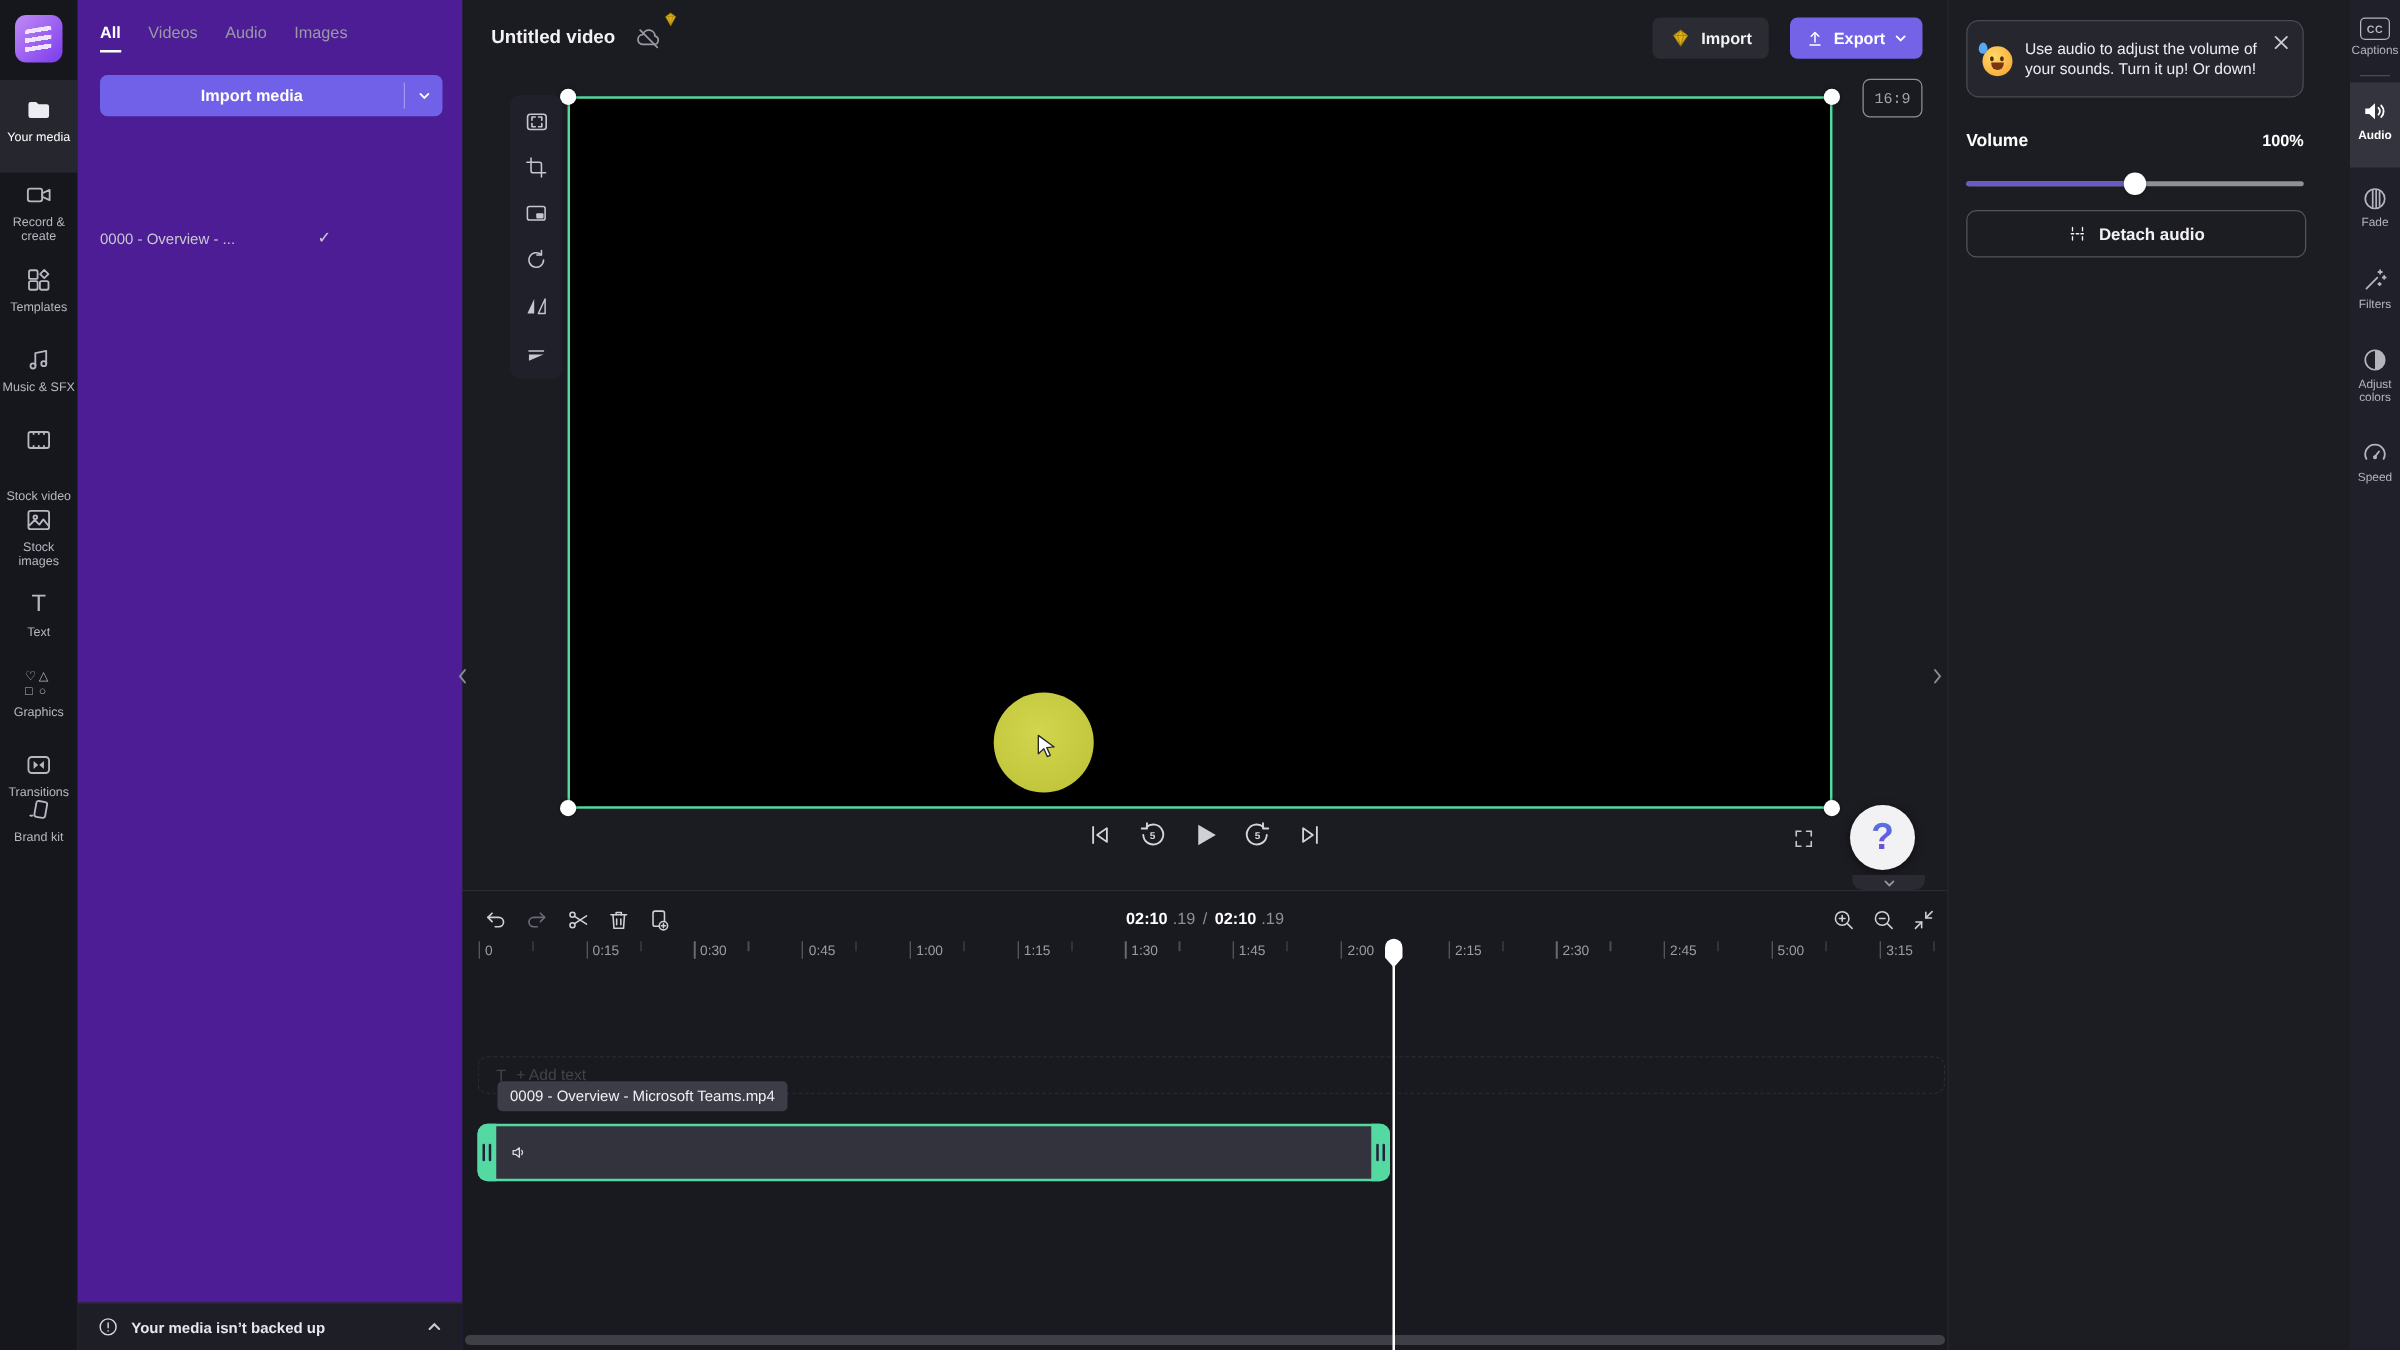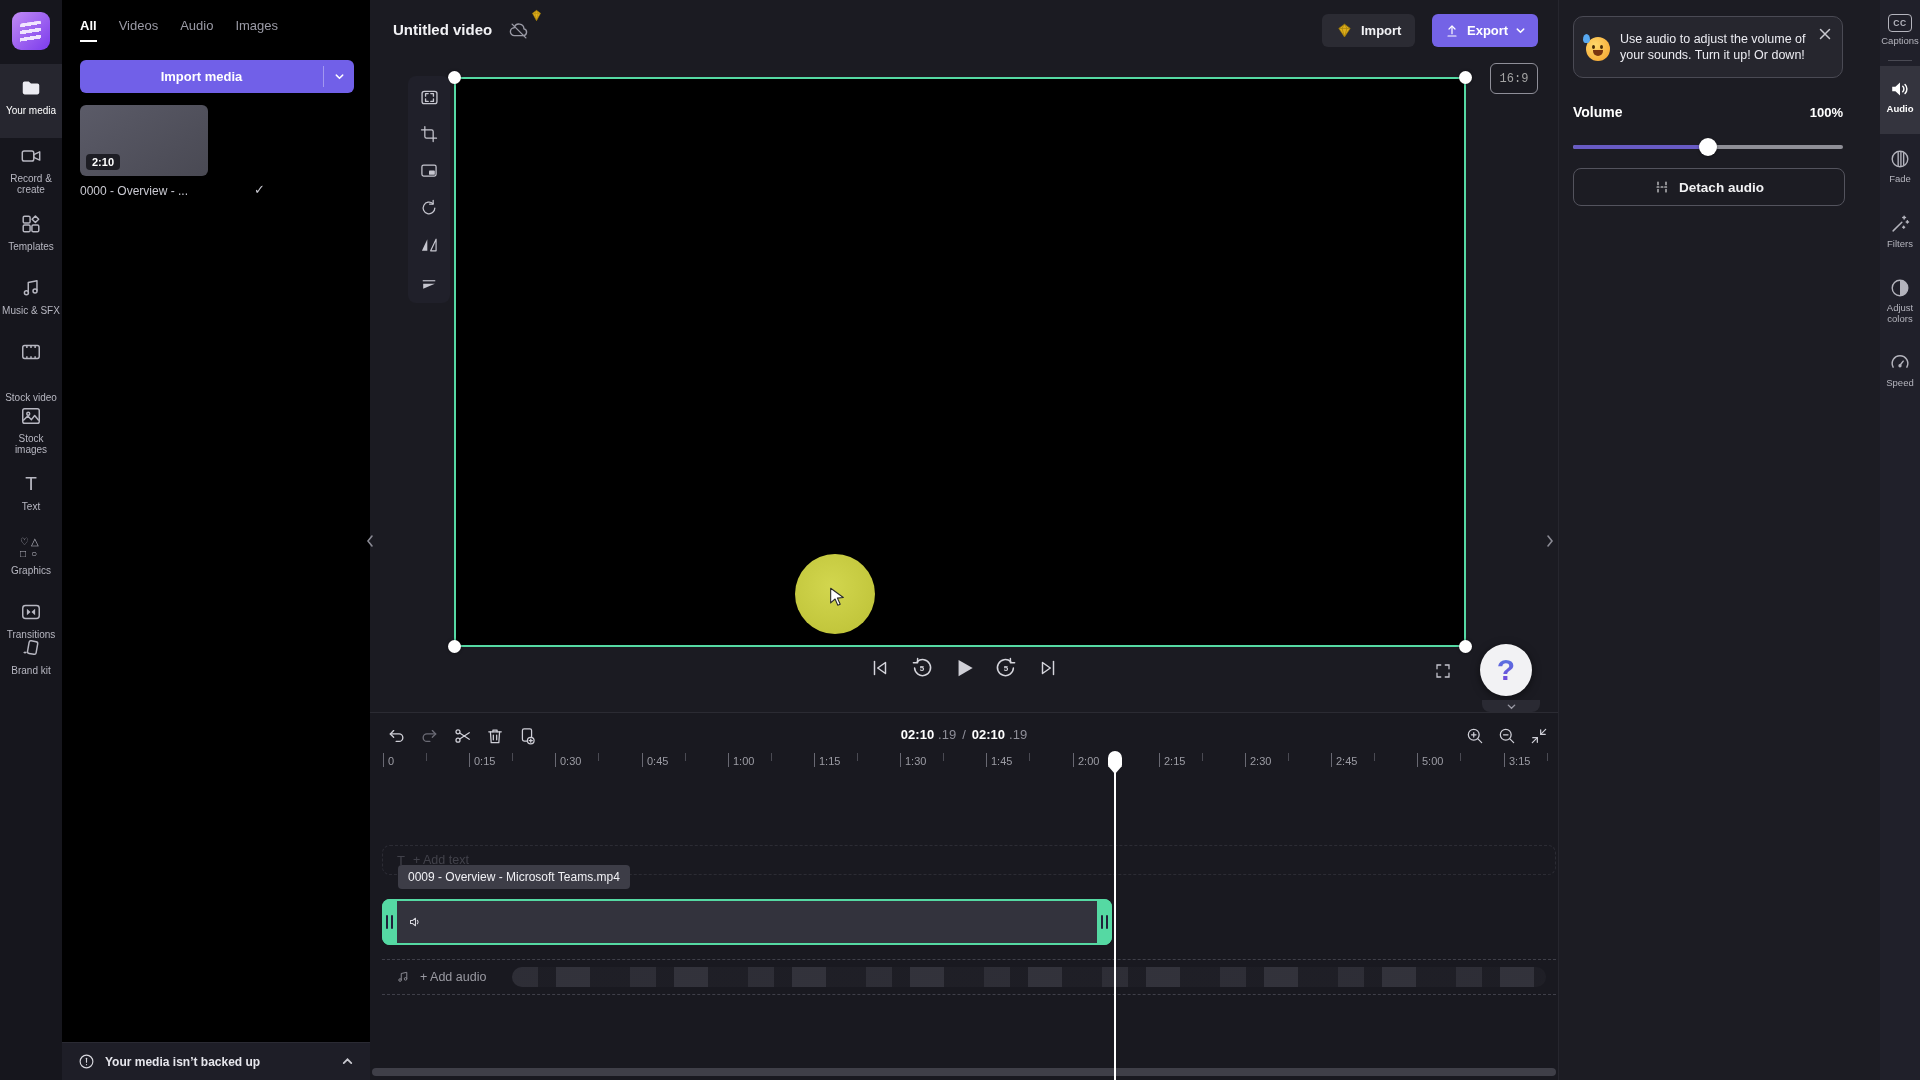--- a/index.html
+++ b/index.html
@@ -14,21 +14,21 @@
   .logo{left:12px;top:12px;width:38px;height:38px;border-radius:9px;background:linear-gradient(135deg,#c18bf5,#7b3bec);overflow:hidden;}
   .logo-flag{position:absolute;left:8px;top:10px;width:21px;height:19px;background:repeating-linear-gradient(180deg,rgba(245,235,255,.95) 0 3.6px,rgba(245,235,255,0) 3.6px 7.2px);transform:skewY(-9deg);border-radius:2px;}
   .rail-item{left:0;width:62px;display:flex;flex-direction:column;align-items:center;gap:5px;color:#b7b7c1;cursor:pointer;}
   .rail-item .ri-icon{height:24px;display:flex;align-items:center;justify-content:center;}
   .rail-item .lbl{font-size:10px;line-height:11px;text-align:center;max-width:58px;}
   .rail-item.active{color:#ffffff;}
   .rail-active-bg{left:0;top:64px;width:62px;height:74px;background:#26262f;}
   .nowrap{white-space:nowrap;}
 
   
-  .media-panel{left:62px;top:0;width:308px;height:1080px;background:#000000;border-right:1px solid #26262e;}
+  .media-panel{left:62px;top:0;width:308px;height:1080px;background:#4c1d95;border-right:1px solid #26262e;}
   .tabs{left:18px;top:18px;display:flex;gap:22px;align-items:flex-start;}
   .tab{font-size:13px;color:#9a9aa5;padding-bottom:7px;cursor:pointer;}
   .tab.active{color:#ffffff;font-weight:700;border-bottom:2px solid #ffffff;}
   .import-btn{left:18px;top:60px;width:274px;height:33px;background:#7160e8;border-radius:6px;display:flex;align-items:stretch;cursor:pointer;}
   .import-main{flex:1;display:flex;align-items:center;justify-content:center;font-size:13px;font-weight:700;color:#fff;}
   .import-divider{width:1px;background:rgba(255,255,255,.35);margin:6px 0;}
   .import-caret{width:30px;display:flex;align-items:center;justify-content:center;color:#fff;}
   .thumb{left:18px;top:105px;width:128px;height:71px;border-radius:6px;background:linear-gradient(145deg,#5b5b68,#494953);cursor:pointer;}
   .dur-badge{position:absolute;left:6px;bottom:6px;background:rgba(20,20,26,.85);border-radius:4px;padding:2px 6px;font-size:11px;font-weight:700;color:#fff;}
   .thumb-label{left:18px;top:184px;width:150px;font-size:12px;color:#c9c9d1;white-space:nowrap;overflow:hidden;text-overflow:ellipsis;}
@@ -238,23 +238,20 @@
     <div class="abs import-btn">
       <div class="import-main">Import media</div>
       <div class="import-divider"></div>
       <div class="import-caret">
         <svg width="11" height="11" viewBox="0 0 12 12" fill="none" stroke="#fff" stroke-width="1.6" stroke-linecap="round">
             <path d="M2.5 4.5L6 8l3.5-3.5"></path>
           </svg>
       </div>
     </div>
 
-    <div class="abs thumb">
-      <span class="dur-badge">2:10</span>
-    </div>
     <div class="abs thumb-label">0000 - Overview - ...</div>
     <div class="abs thumb-check">✓</div>
 
     <div class="abs backup-bar">
       <span class="icon">
         <svg width="17" height="17" viewBox="0 0 24 24" fill="none" stroke="#d8d8de" stroke-width="1.6" stroke-linecap="round">
             <circle cx="12" cy="12" r="9"></circle>
             <path d="M12 7.5v5.5"></path>
             <path d="M12 16.4v.2"></path>
           </svg>
@@ -524,31 +521,20 @@
             <path d="M4 9.5v5h3.5L12 18V6L7.5 9.5z"></path>
             <path d="M15 9.5a3.5 3.5 0 0 1 0 5" stroke-linecap="round"></path>
           </svg>
       </span>
       <div class="clip-handle right">
           <i></i>
           <i></i>
         </div>
     </div>
 
-    <div class="abs track-addaudio">
-      <span class="icon">
-        <svg width="14" height="14" viewBox="0 0 24 24" fill="none" stroke="#8a8a92" stroke-width="1.7" stroke-linejoin="round">
-            <path d="M9 17V6l9.5-2v11"></path>
-            <circle cx="7" cy="17.2" r="2.2"></circle>
-            <circle cx="16.4" cy="15.2" r="2.2"></circle>
-          </svg>
-      </span>
-      <span class="t-lbl">+ Add audio</span>
-      <div class="waveform"></div>
-    </div>
 
     <div class="abs playhead-line"></div>
     <div class="abs playhead-head"></div>
   </div>
 
   <div class="abs hscrollbar" style="left:372px;"></div>
 
   <div class="abs props">
     <div class="abs tip-card">
       <span class="emoji-face">

